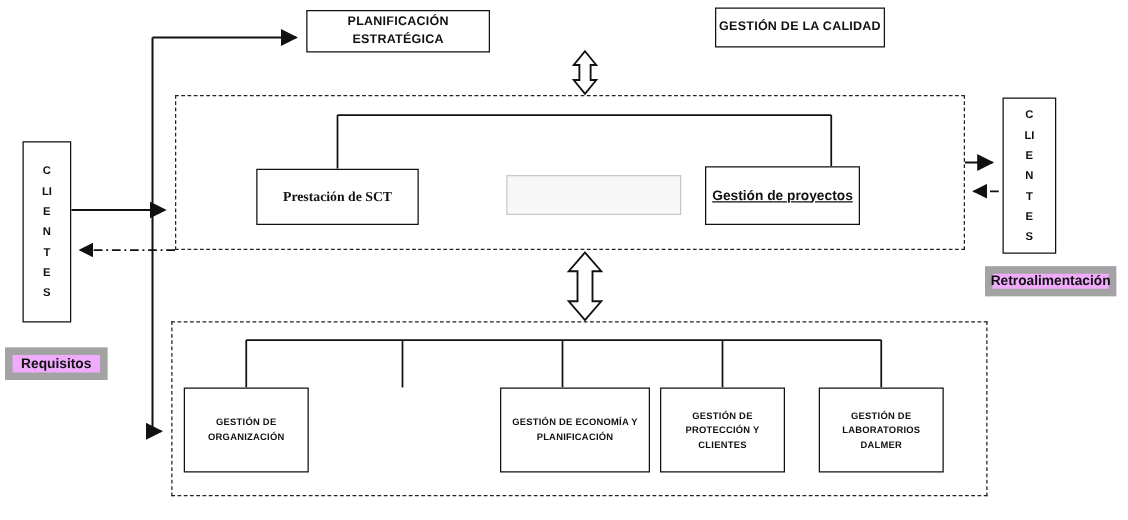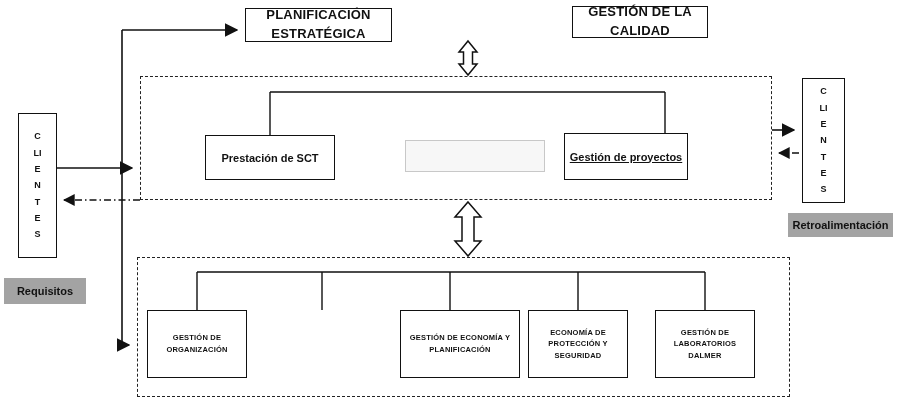--- a/index.html
+++ b/index.html
@@ -20,40 +20,40 @@
     text-align:center;
     font-weight:700;
     color:#111111;
   }
   .dashed{
     position:absolute;
     box-sizing:border-box;
     border:1.6px dashed #222222;
     background:transparent;
   }
-  .top-label{font-size:13px;line-height:1.45;letter-spacing:.2px;}
+  .top-label{font-size:10px;line-height:1.45;letter-spacing:.2px;}
   .mid-label{font-size:11px;}
   .small{font-size:7.5px;line-height:1.55;letter-spacing:.2px;padding:2px 5px;}
   .placeholder{
     border:1px solid #c8c8c8;
     background:#f7f7f7;
   }
   .vclients{
     word-break:break-all;
     width:10px;
     font-size:9px;
     font-weight:700;
     line-height:1.82;
     text-align:center;
   }
   .caption{
     position:absolute;
     box-sizing:border-box;
     border:6px solid #a3a3a3;
-    background:#a3a3a3;
+    background:#f0abfc;
     display:flex;align-items:center;justify-content:center;
     font-weight:700;font-size:11px;color:#111111;
     text-align:center;
   }
 </style>
 </head>
 <body>
 
 <div class="stage">
 
@@ -84,21 +84,21 @@
 
   <div class="pbox top-label" style="left:245px;top:8px;width:147px;height:34px;padding:0 26px;">
     <span>PLANIFICACIÓN ESTRATÉGICA</span>
   </div>
   <div class="pbox top-label" style="left:572px;top:6px;width:136px;height:32px;">
     <span>GESTIÓN DE LA CALIDAD</span>
   </div>
 
   <div class="dashed" style="left:140px;top:76px;width:632px;height:124px;"></div>
 
-  <div class="pbox mid-label" style="left:205px;top:135px;width:130px;height:45px;">
+  <div class="pbox mid-label" style="left:205px;top:135px;width:130px;height:45px;font-family:Liberation Serif, serif;">
     <span>Prestación de SCT</span>
   </div>
   <div class="pbox placeholder" style="left:405px;top:140px;width:140px;height:32px;"></div>
   <div class="pbox mid-label" style="left:564px;top:133px;width:124px;height:47px;text-decoration:underline;">
     <span>Gestión de proyectos</span>
   </div>
 
   <div class="pbox" style="left:18px;top:113px;width:39px;height:145px;">
     <span class="vclients">CLIENTES</span>
   </div>
@@ -111,19 +111,19 @@
 
   <div class="dashed" style="left:137px;top:257px;width:653px;height:140px;"></div>
 
   <div class="pbox small" style="left:147px;top:310px;width:100px;height:68px;">
     <span>GESTIÓN DE ORGANIZACIÓN</span>
   </div>
   <div class="pbox small" style="left:400px;top:310px;width:120px;height:68px;">
     <span>GESTIÓN DE ECONOMÍA Y PLANIFICACIÓN</span>
   </div>
   <div class="pbox small" style="left:528px;top:310px;width:100px;height:68px;">
-    <span>ECONOMÍA DE PROTECCIÓN Y SEGURIDAD</span>
+    <span>GESTIÓN DE PROTECCIÓN Y CLIENTES</span>
   </div>
   <div class="pbox small" style="left:655px;top:310px;width:100px;height:68px;">
     <span>GESTIÓN DE LABORATORIOS DALMER</span>
   </div>
 
 </div>
 
 </body></html>

